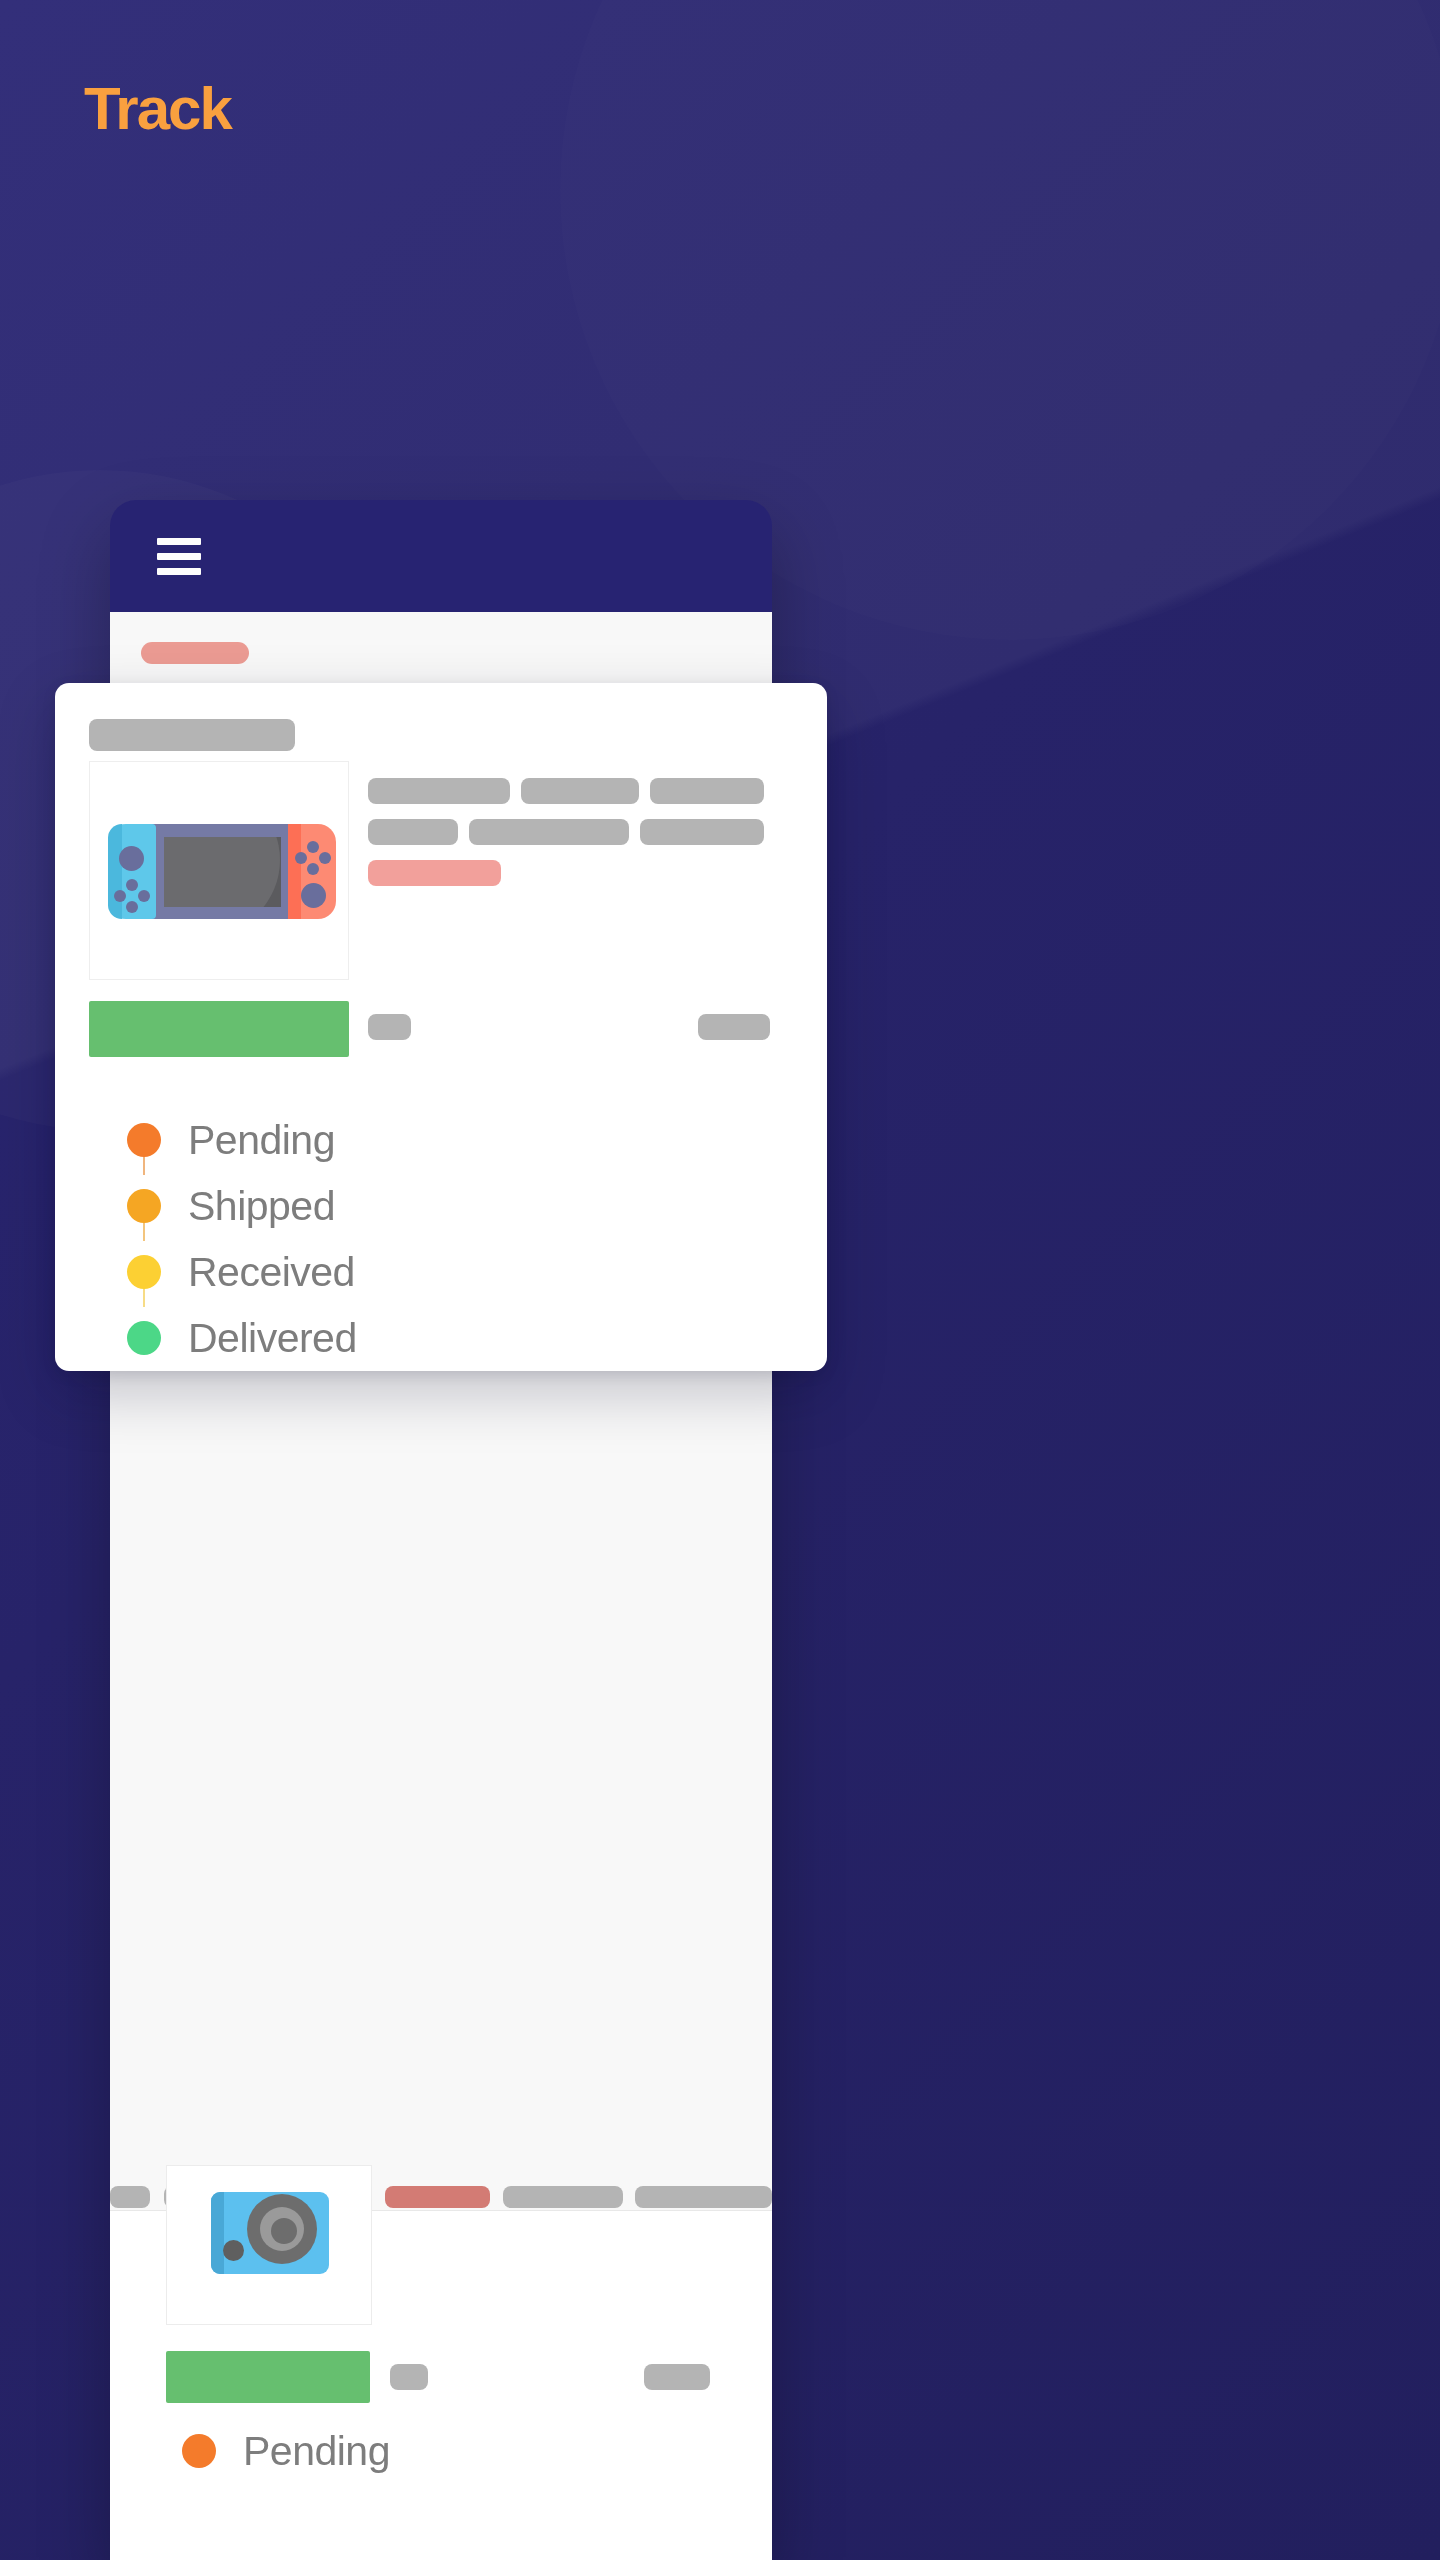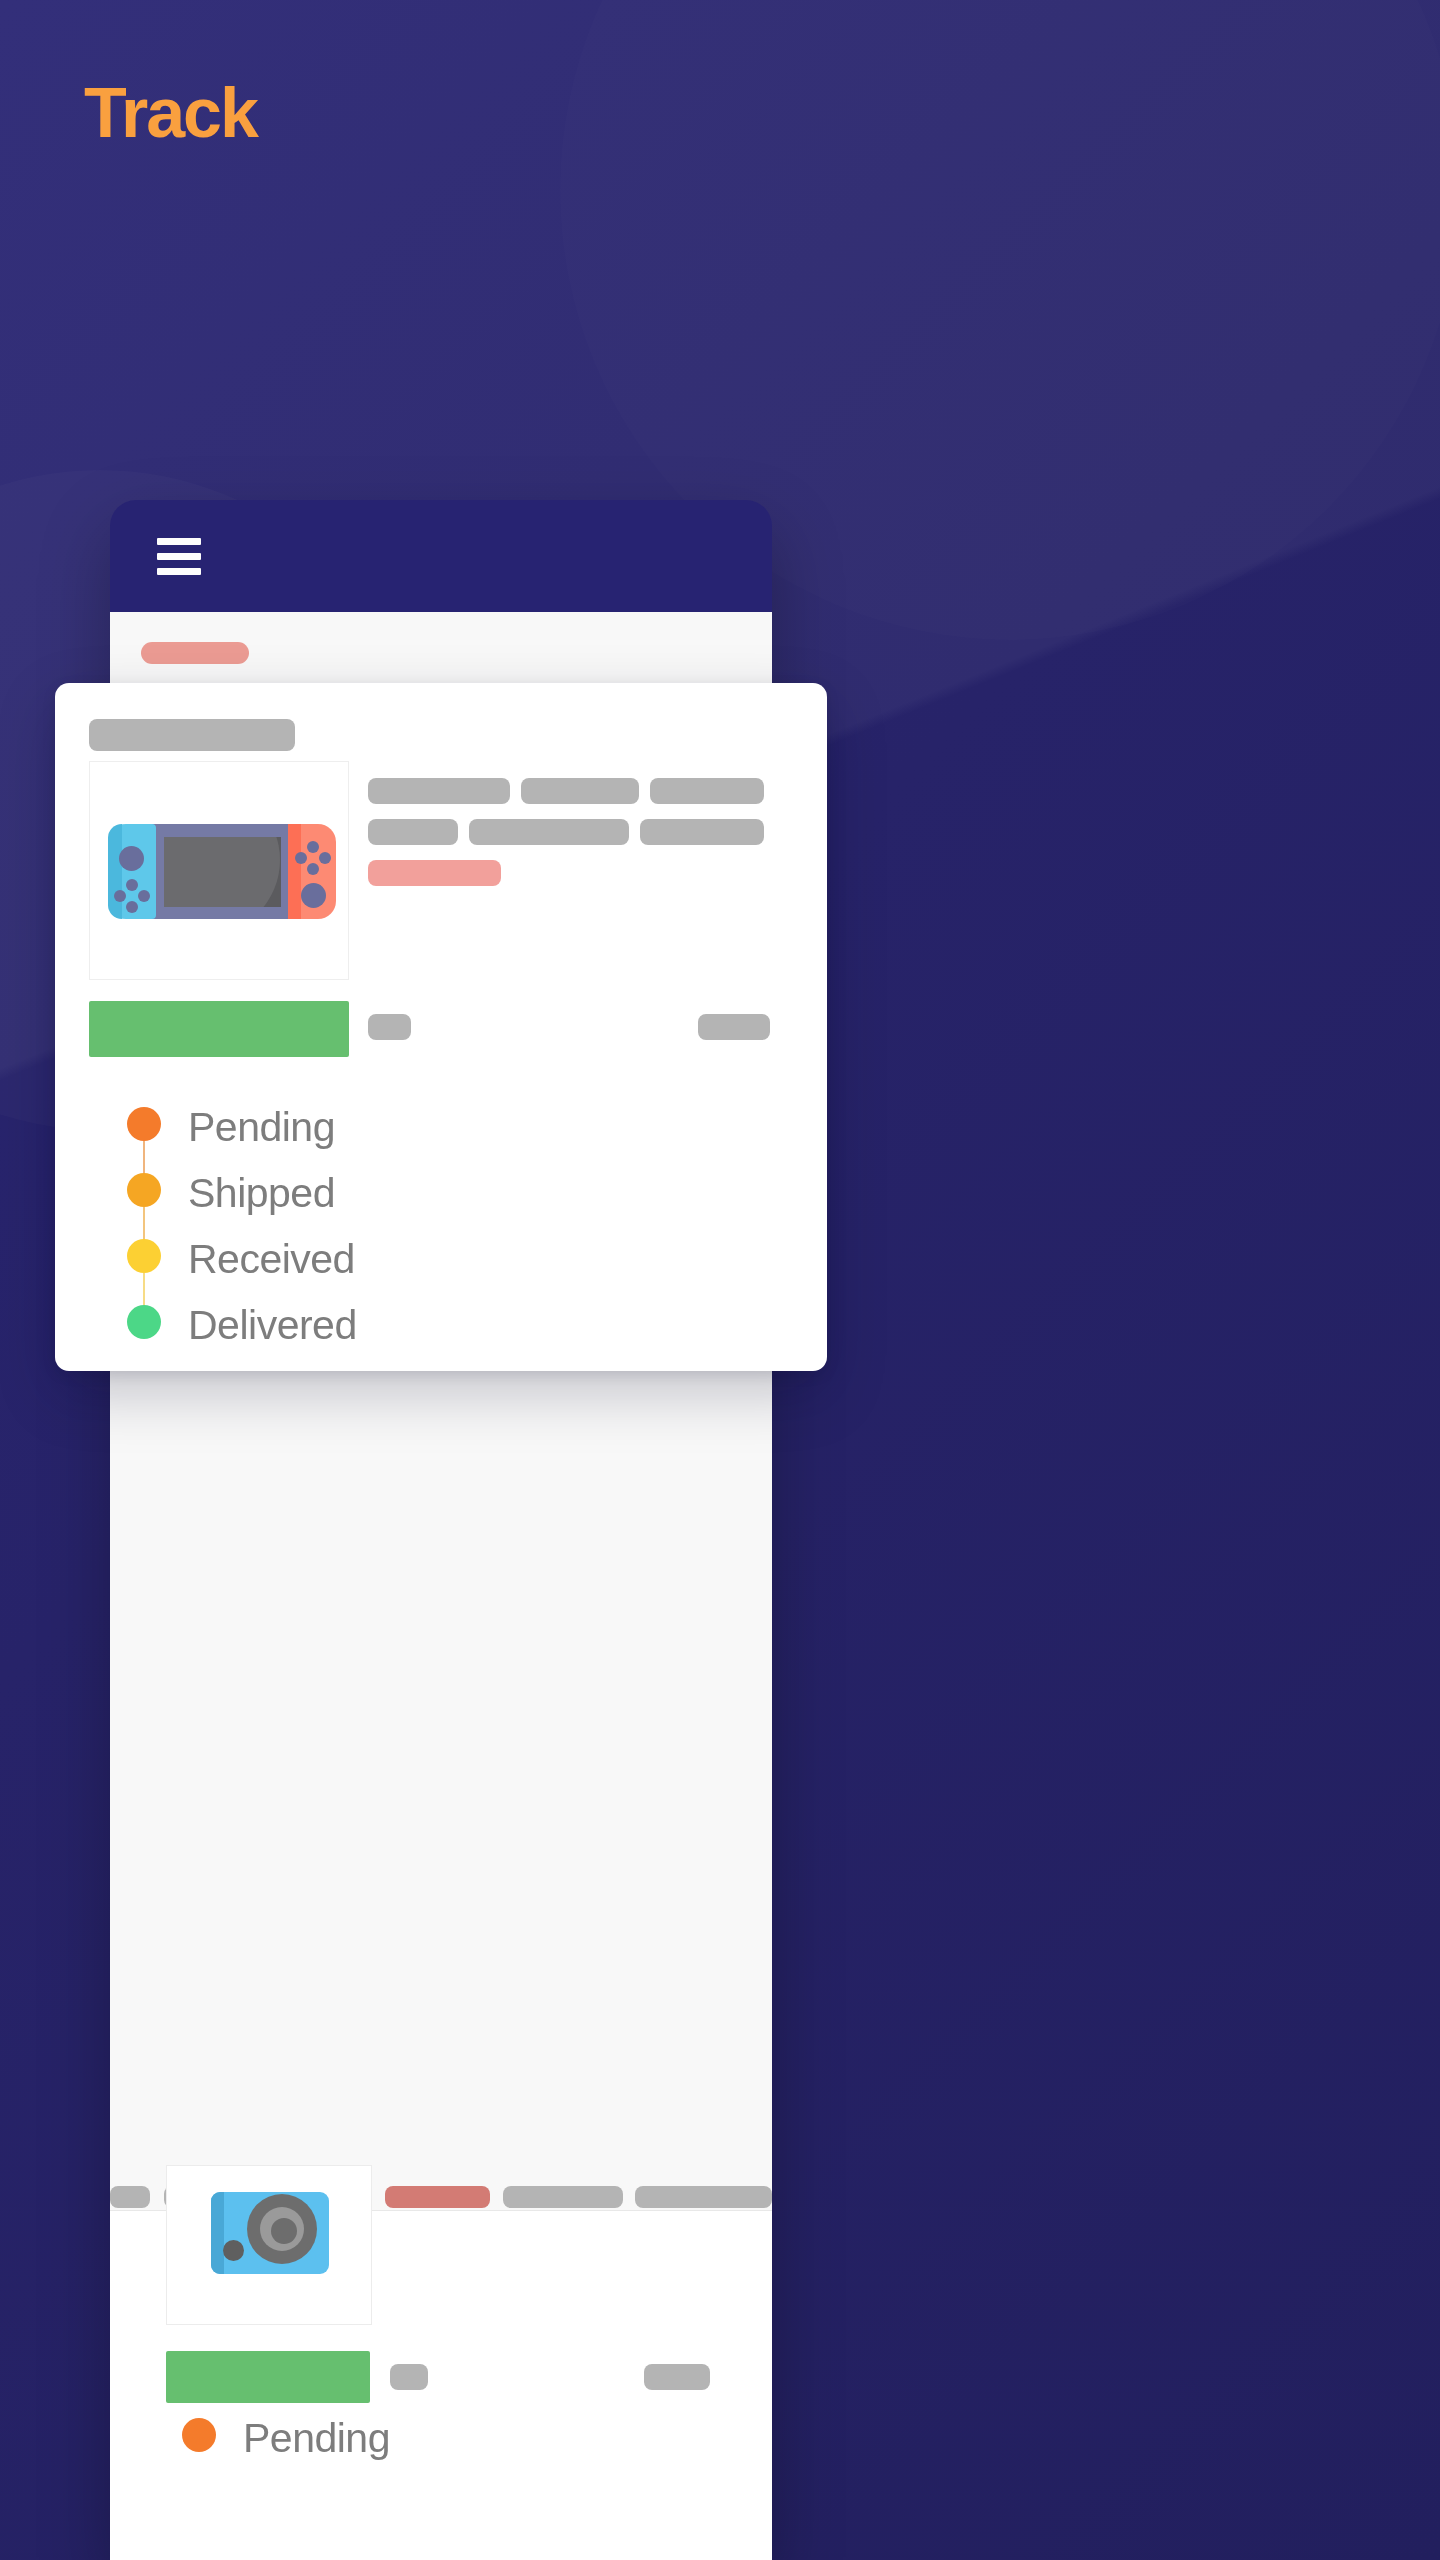--- a/index.html
+++ b/index.html
@@ -22,21 +22,21 @@
     position:absolute;
     border-radius:50%;
     background:rgba(255,255,255,0.018);
   }
   .blob-a { left:-230px; top:470px;  width:660px; height:660px; }
   .blob-b { left:560px;  top:-260px; width:900px; height:900px; background:rgba(255,255,255,0.012); }
 
   
   .hero { position:absolute; left:84px; top:78px; width:1280px; }
   .hero-line1 {
-    font-size:70px; font-weight:bold; line-height:1.02;
+    font-size:60px; font-weight:bold; line-height:1.02;
     color:#f9a03f; letter-spacing:-2px;
   }
   .hero-line2 {
     font-size:92px; font-weight:bold; line-height:1.08;
     color:#ffffff; letter-spacing:-2px; margin-top:6px;
   }
   .hero-sub {
     margin-top:36px;
     font-size:45px; line-height:1.28; color:#ffffff;
     font-weight:400; letter-spacing:-0.5px; max-width:660px;
@@ -168,21 +168,21 @@
   .bar-pink  { background:#f2a09b; }
   .bar-pinkdark { background:#d37b74; }
 
   .green-btn {
     position:absolute; background:#66bf6f; border-radius:2px;
   }
 
   
   .status-list { position:absolute; left:72px; top:424px; }
   .status-row {
-    position:relative; display:flex; align-items:flex-start;
+    position:relative; display:flex; align-items:center;
     height:66px;
   }
   .status-dot {
     width:34px; height:34px; border-radius:50%;
     flex:0 0 34px; position:relative; z-index:2;
   }
   .status-connector {
     position:absolute; left:16px; top:34px; width:2px; height:34px;
     z-index:1;
   }

